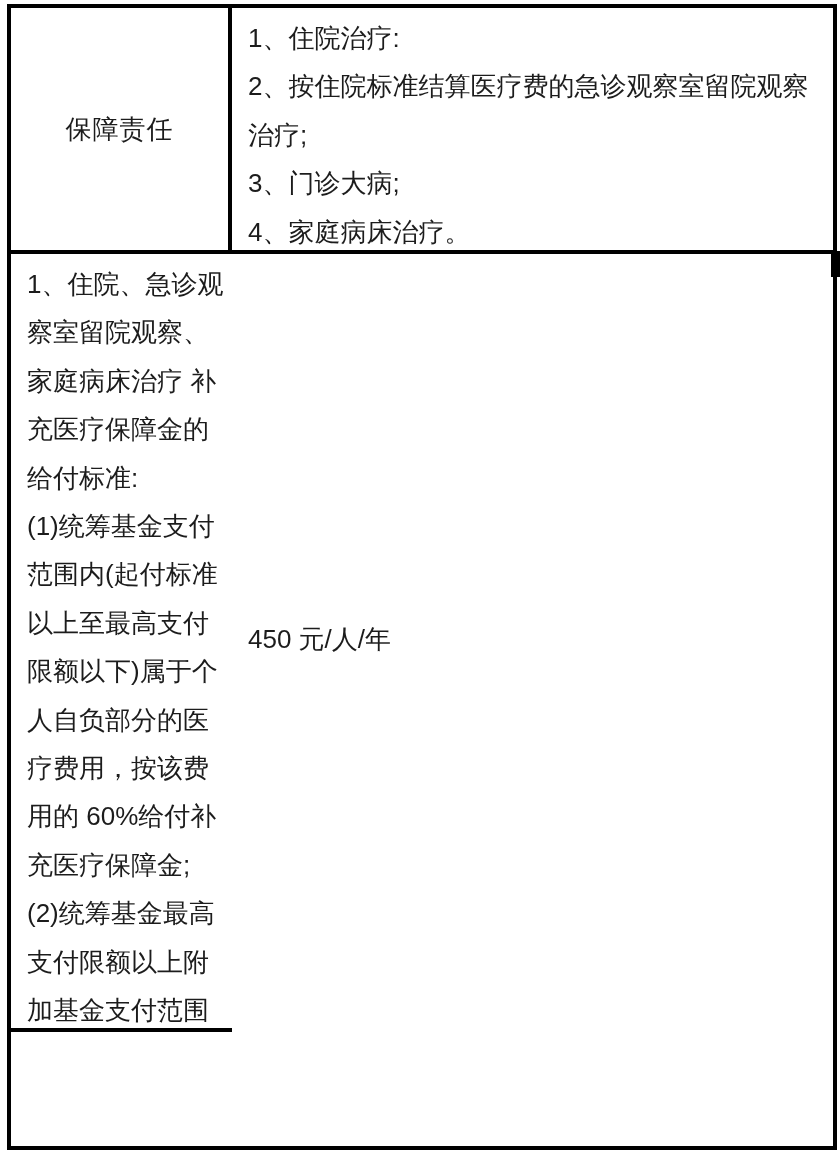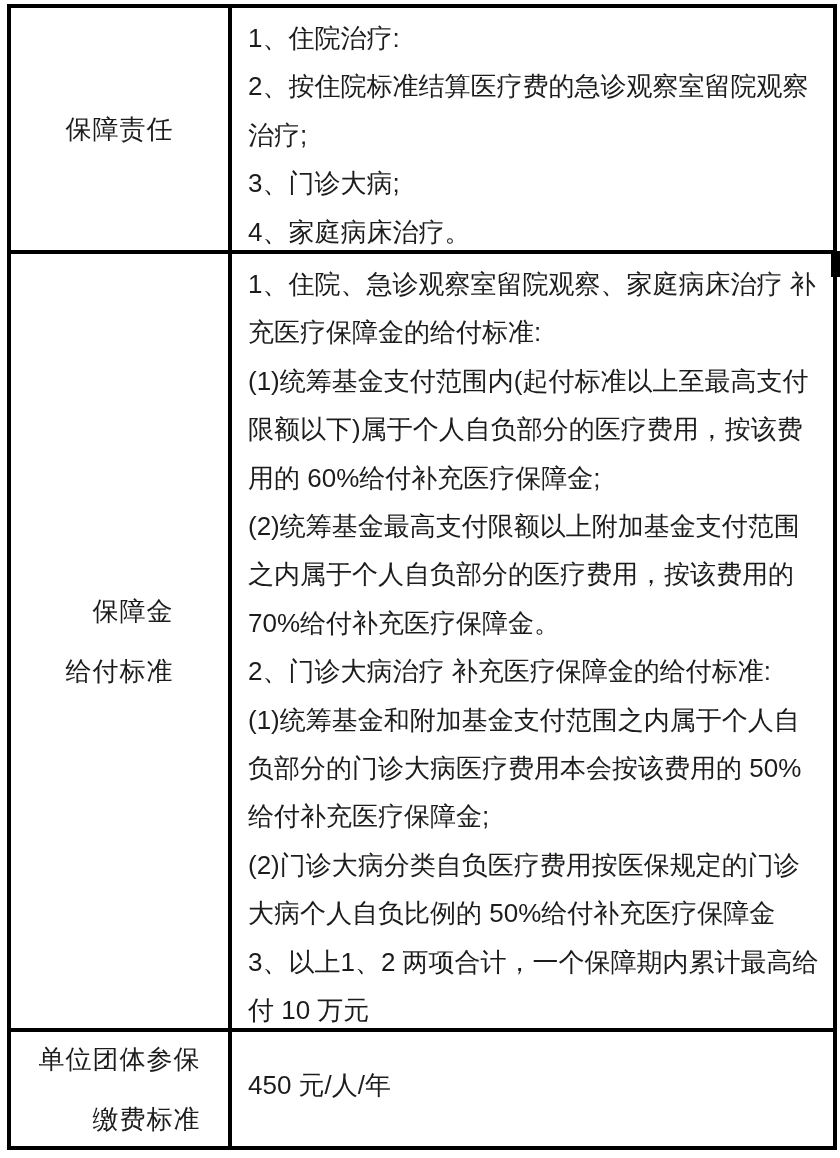--- a/index.html
+++ b/index.html
@@ -66,38 +66,34 @@
 <div class="page">
   <div class="benefits-table">
 
     <div class="cell th row1">保障责任</div>
     <div class="cell td row1">1、住院治疗:
 2、按住院标准结算医疗费的急诊观察室留院观察
 治疗;
 3、门诊大病;
 4、家庭病床治疗。</div>
 
-    <div class="cell th row2">保障金
-给付标准</div>
     <div class="cell td row2">1、住院、急诊观察室留院观察、家庭病床治疗 补
 充医疗保障金的给付标准:
 (1)统筹基金支付范围内(起付标准以上至最高支付
 限额以下)属于个人自负部分的医疗费用，按该费
 用的 60%给付补充医疗保障金;
 (2)统筹基金最高支付限额以上附加基金支付范围
 之内属于个人自负部分的医疗费用，按该费用的
 70%给付补充医疗保障金。
 2、门诊大病治疗 补充医疗保障金的给付标准:
 (1)统筹基金和附加基金支付范围之内属于个人自
 负部分的门诊大病医疗费用本会按该费用的 50%
 给付补充医疗保障金;
 (2)门诊大病分类自负医疗费用按医保规定的门诊
 大病个人自负比例的 50%给付补充医疗保障金
 3、以上1、2 两项合计，一个保障期内累计最高给
 付 10 万元</div>
 
-    <div class="cell th row3">单位团体参保
-缴费标准</div>
     <div class="cell td row3">450 元/人/年</div>
 
   </div>
   <div class="edge-mark"></div>
 </div>
 
 </body></html>

